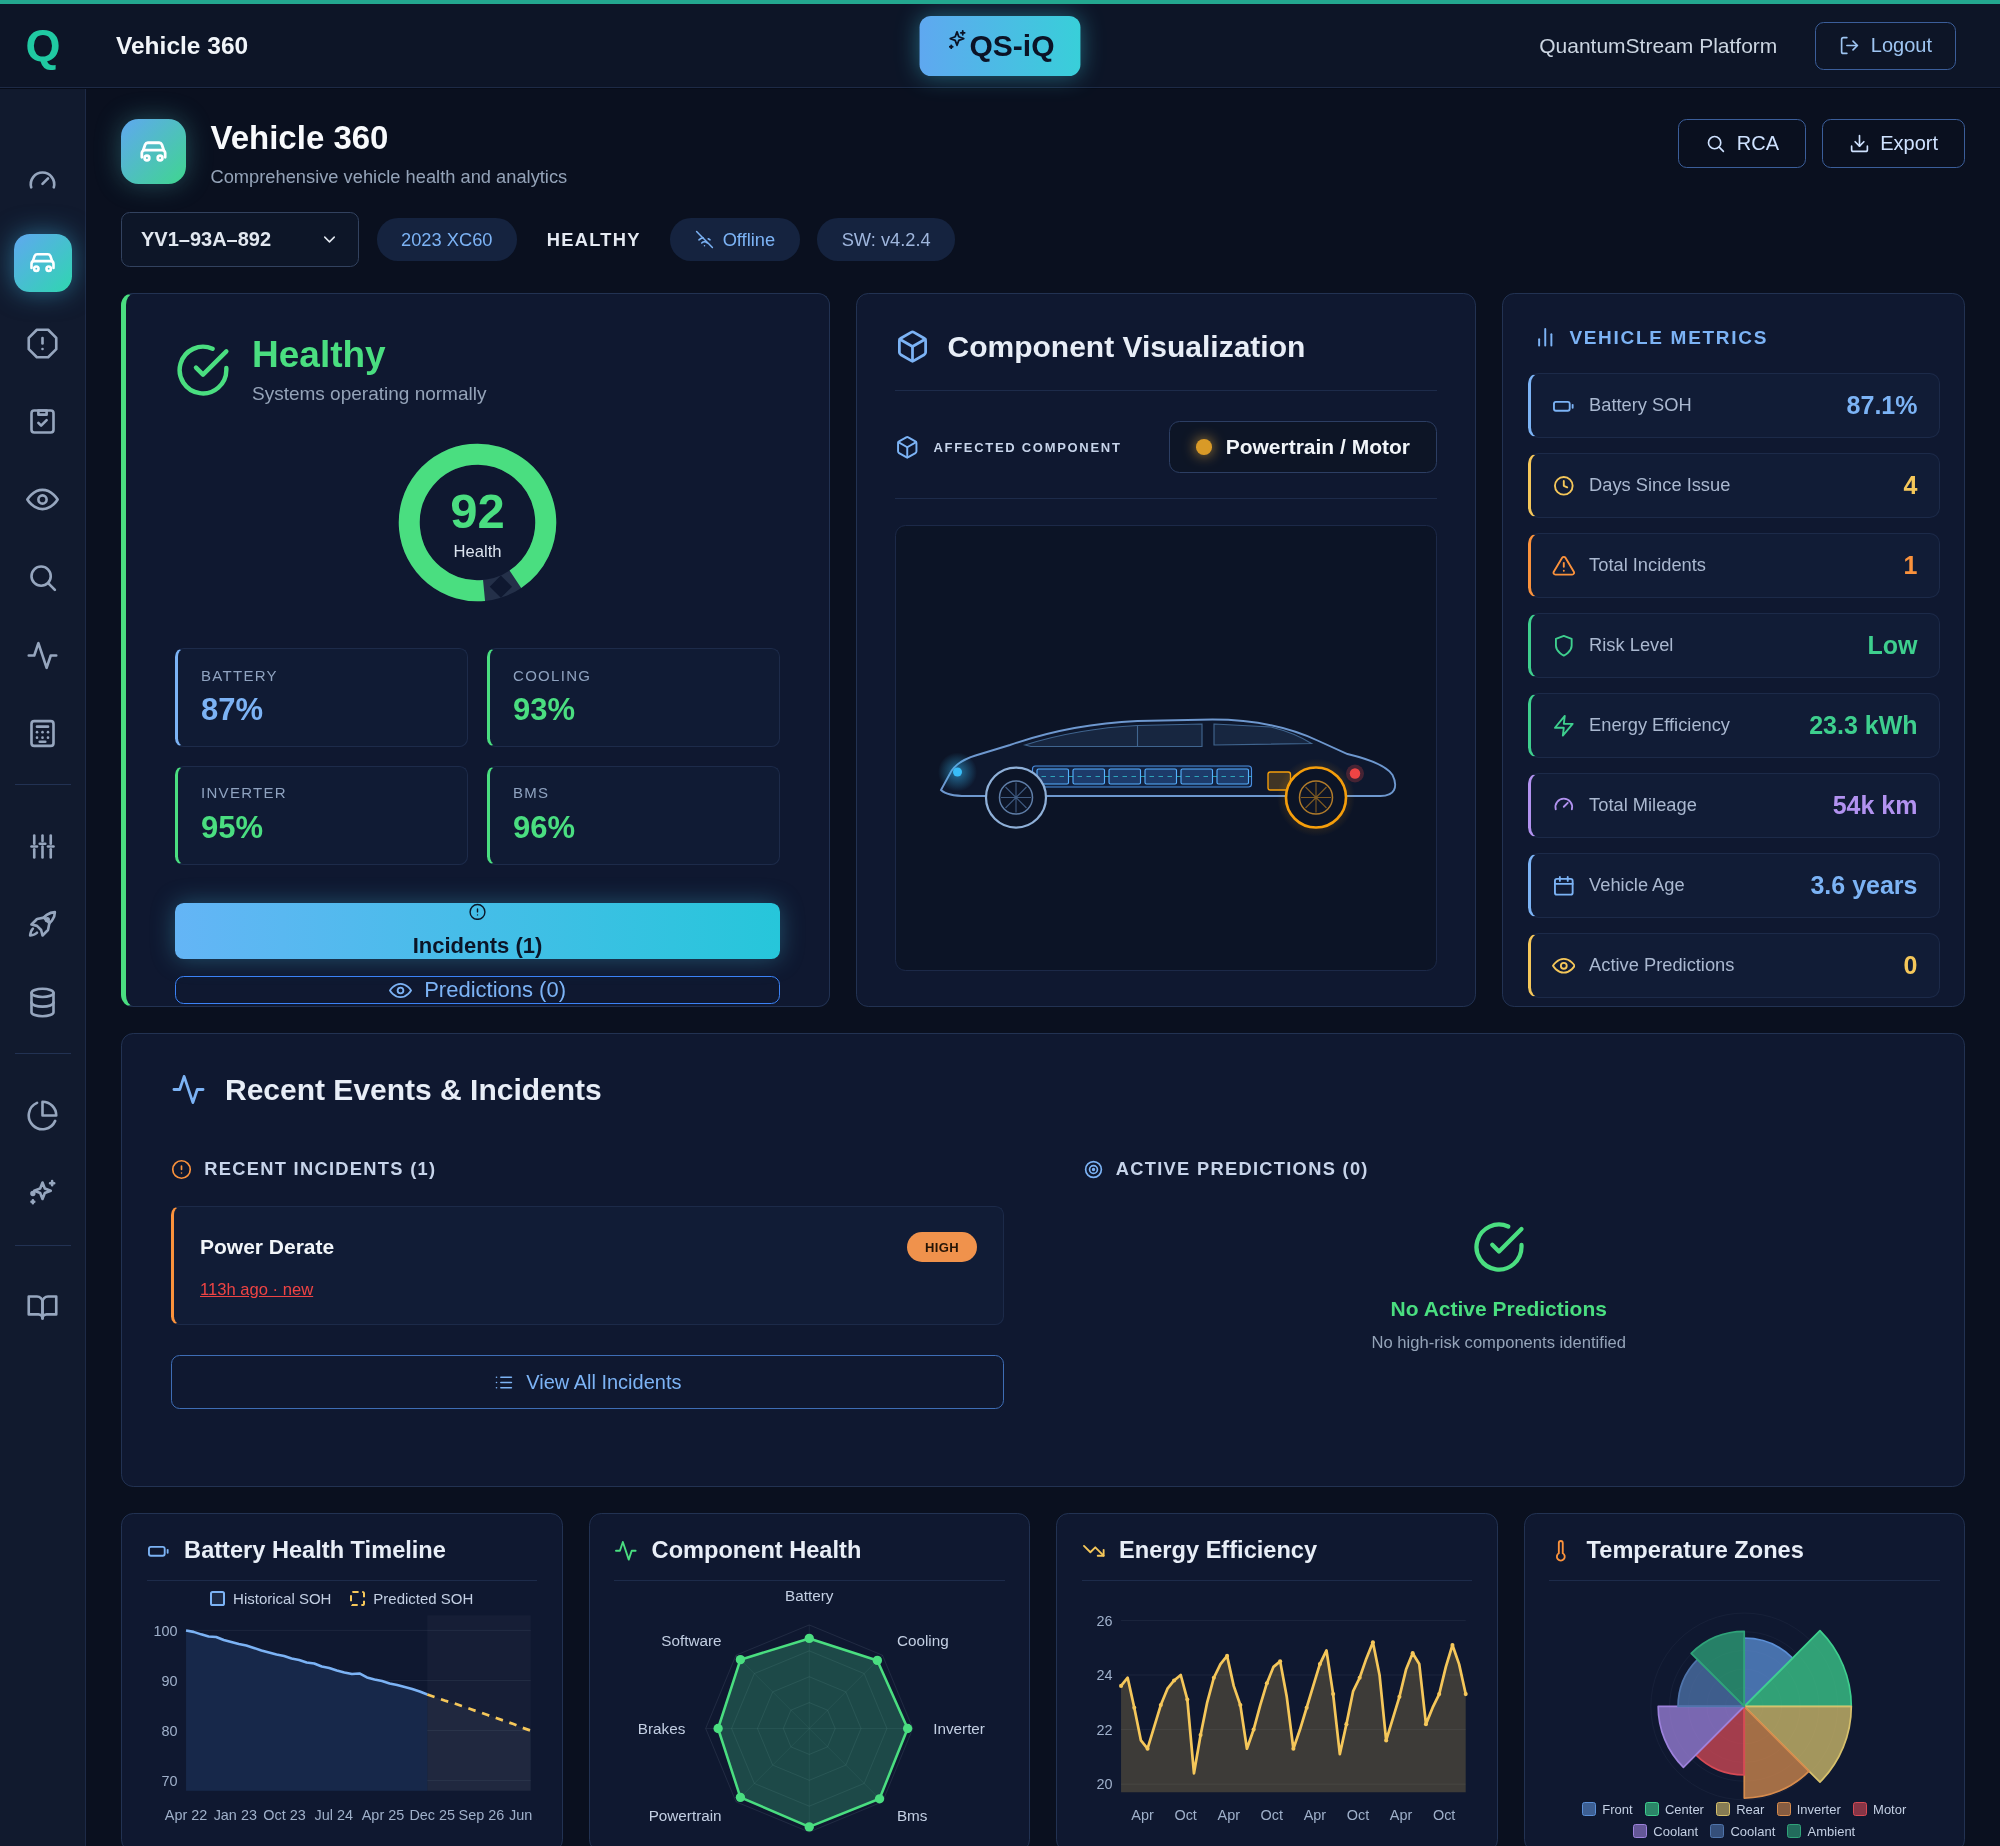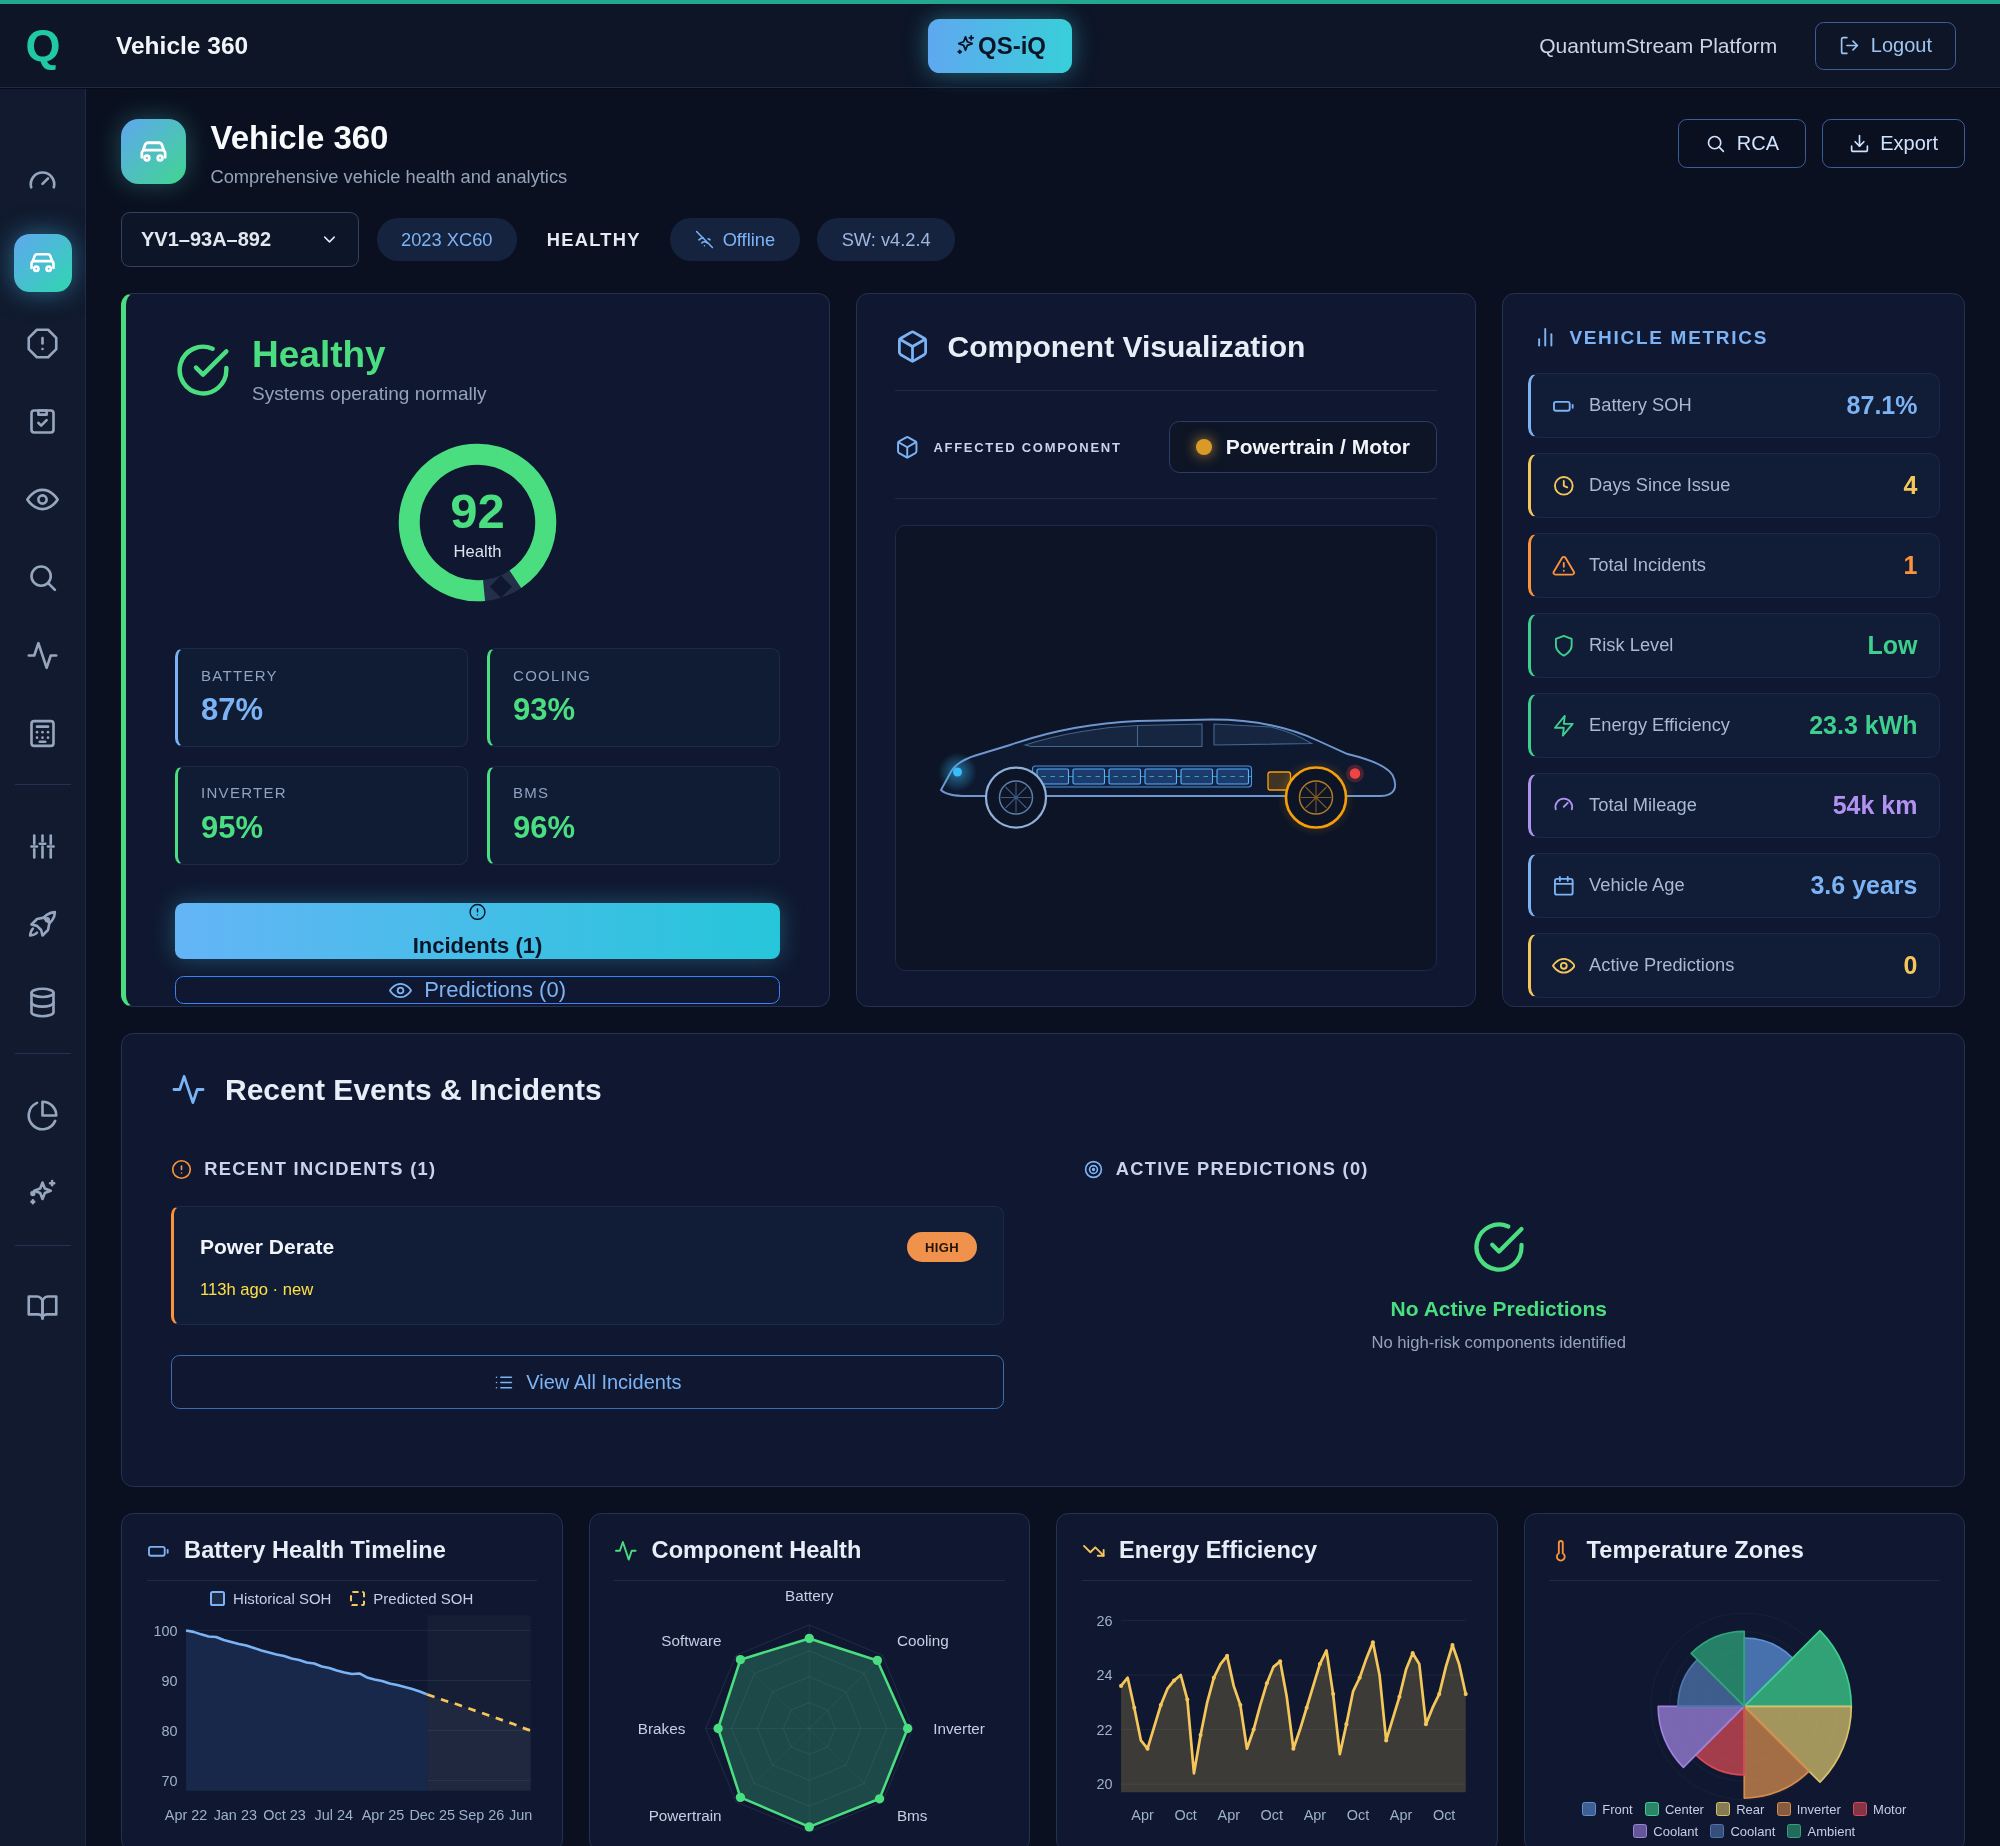--- a/index.html
+++ b/index.html
@@ -14,22 +14,22 @@
   .accent-strip { position:absolute; top:0; left:0; right:0; height:4.4px; background:#23a78f; z-index:30; }
   .topbar {
     position:absolute; top:4.4px; left:0; right:0; height:84px; background:#0d1527;
     border-bottom:0.9px solid #1d2a46; display:flex; align-items:center; z-index:20;
   }
   .logo-cell { width:86px; display:flex; justify-content:center; }
   .logo-q { font-size:45px; font-weight:800; color:#20c9a2; line-height:1; }
   .topbar-title { font-size:24.5px; font-weight:700; margin-left:30px; color:#f1f5f9; }
   .qsiq-btn {
     position:absolute; left:50%; transform:translateX(-50%);
-    display:flex; align-items:center; gap:1px; padding:13px 26px; border-radius:11.4px;
-    background:linear-gradient(90deg,#5fa8f0,#38cfd9); color:#0b1326; font-weight:700; font-size:24px;
+    display:flex; align-items:flex-start; gap:1px; padding:13px 26px; border-radius:11.4px;
+    background:linear-gradient(90deg,#5fa8f0,#38cfd9); color:#0b1326; font-weight:700; font-size:30px;
     box-shadow:0 0 23px rgba(62,198,220,.45); cursor:pointer; border:none;
   }
   .topbar-right { margin-left:auto; display:flex; align-items:center; gap:38px; padding-right:44px; }
   .platform-label { font-size:21px; color:#cbd5e1; }
   .logout-btn {
     display:flex; align-items:center; gap:10.5px; padding:11.4px 23px; border-radius:8.7px;
     border:1.3px solid #3b5e9a; background:transparent; color:#9ec5f2; font-size:20px; cursor:pointer;
   }
 
   
@@ -132,21 +132,21 @@
   .events-head { display:flex; align-items:center; gap:19px; color:#7cb3f5; }
   .events-title { font-size:30px; font-weight:700; color:#e8eef7; }
   .events-cols { display:flex; gap:79px; margin-top:51px; }
   .events-col { flex:1; }
   .sec-head { display:flex; align-items:center; gap:12.2px; }
   .sec-head-lbl { font-size:18.3px; font-weight:800; letter-spacing:1.3px; color:#c7d4ea; }
   .incident-item { margin-top:26px; background:#111c36; border:0.9px solid #1c2a49; border-left:3.5px solid #fb923c; border-radius:8.7px; padding:24.5px 26px; }
   .incident-top { display:flex; align-items:center; justify-content:space-between; }
   .incident-title { font-size:21px; font-weight:700; color:#f1f5f9; }
   .sev-pill { background:#f0924c; color:#241406; font-size:13px; font-weight:800; letter-spacing:0.4px; border-radius:15.7px; padding:7.9px 17.5px; }
-  .incident-meta { font-size:16.6px; color:#fde047; margin-top:17.5px; }
+  .incident-meta { font-size:16.6px; color:#ef4444; margin-top:17.5px;text-decoration:underline; }
   .view-all-btn {
     margin-top:30px; width:100%; height:54px; border-radius:8.7px; border:1.3px solid #3e6db5; background:transparent;
     color:#7cb3f5; font-size:20px; display:flex; align-items:center; justify-content:center; gap:12.2px; cursor:pointer;
   }
   .empty-pred { display:flex; flex-direction:column; align-items:center; margin-top:40px; }
   .empty-pred .chk { color:#4ade80; }
   .empty-title { font-size:21px; font-weight:700; color:#4ade80; margin-top:23px; }
   .empty-desc { font-size:16.6px; color:#94a3b8; margin-top:12.2px; }
 
   

